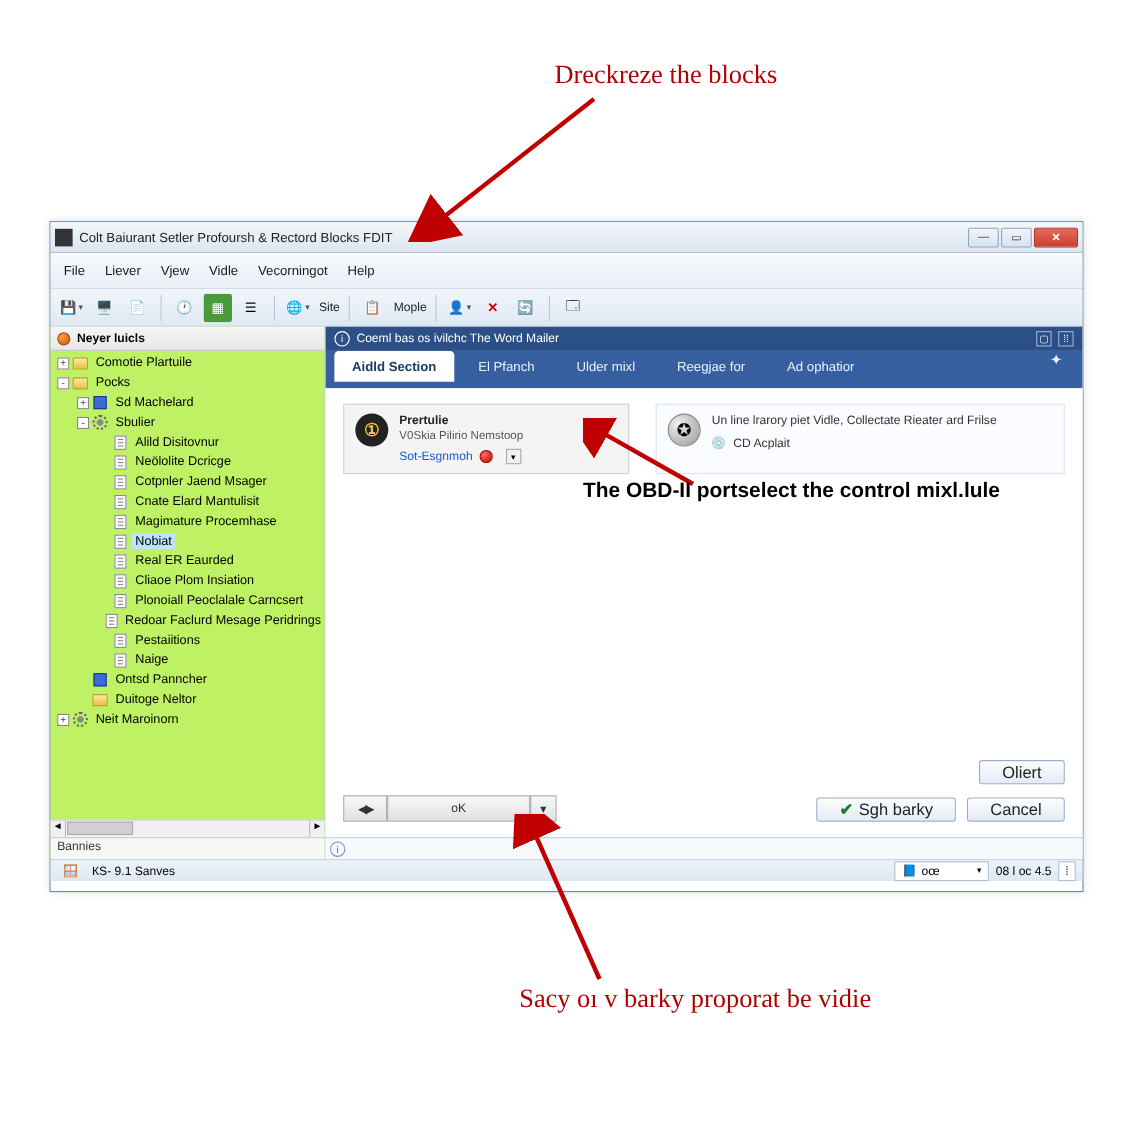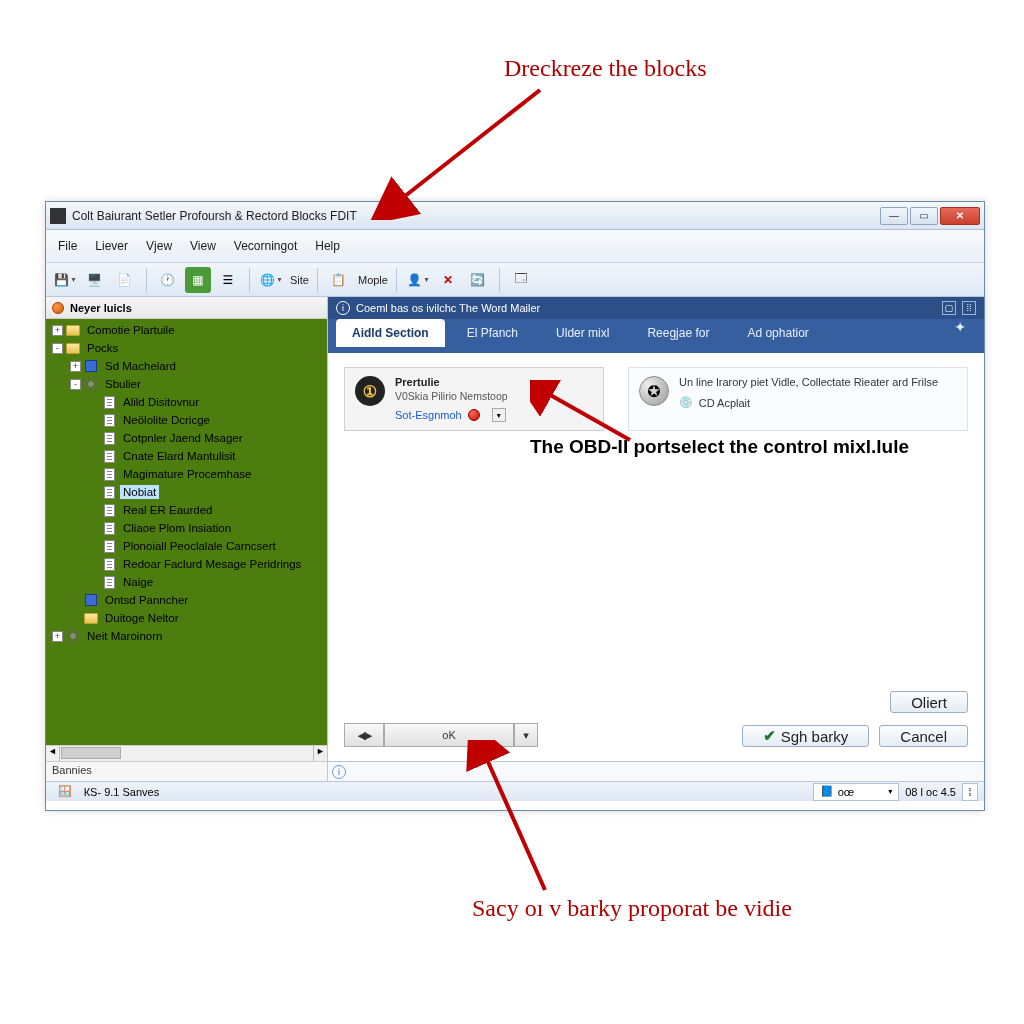--- a/index.html
+++ b/index.html
@@ -21,21 +21,21 @@
 .menubar { height: 22px; background: linear-gradient(#f7f9fc,#e9eff7); border-bottom: 1px solid #c8d4e4; display: flex; align-items: center; padding: 16px 4px; gap: 2px; }
 .menuitem { padding: 2px 8px; font-size: 12px; color: #1a1a1a; }
 
 .toolbar { height: 34px; background: linear-gradient(#f2f6fb,#dee8f4); border-bottom: 1px solid #b8c8dc; display: flex; align-items: center; padding: 0 6px; gap: 4px; }
 .tbtn { width: 26px; height: 26px; border: 1px solid transparent; display: flex; align-items: center; justify-content: center; border-radius: 3px; }
 .tdrop::after { content: "▾"; font-size: 8px; margin-left: 2px; color: #555; }
 .tsep { width: 1px; height: 24px; background: #b8c8dc; margin: 0 4px; }
 .tlabel { font-size: 11px; color: #222; margin-left: 2px; }
 
 .body-area { display: flex; height: calc(100% - 28px - 22px - 34px - 20px - 20px); }
-.sidebar { width: 282px; border-right: 1px solid #b8c8dc; display: flex; flex-direction: column; background: #4d7c0f; }
+.sidebar { width: 250px; border-right: 1px solid #b8c8dc; display: flex; flex-direction: column; background: #bef264; }
 .side-header { height: 22px; background: linear-gradient(#f5f5f5,#e8e8e8); border-bottom: 1px solid #ccc; display: flex; align-items: center; padding: 0 6px; font-weight: bold; font-size: 11px; }
 .side-header .dot { width: 12px; height: 12px; border-radius: 50%; background: radial-gradient(circle at 30% 30%, #ff9a4a, #d25a00); margin-right: 6px; border: 1px solid #a04000; }
 .tree { flex: 1; overflow: auto; padding: 2px 0; }
 .tree-row { display: flex; align-items: center; height: 18px; font-size: 11.5px; color: #000; white-space: nowrap; }
 .tree-row .exp { width: 11px; height: 11px; border: 1px solid #888; font-size: 9px; line-height: 9px; text-align: center; margin-right: 3px; color: #444; background: #fff; }
 .tree-row .exp.blank { border: none; background: none; }
 .tree-row .ticon { width: 14px; height: 14px; margin-right: 4px; display: inline-flex; align-items: center; justify-content: center; font-size: 10px; }
 .tree-row.sel .tlbl { background: #bde3ff; }
 .tlbl { padding: 1px 3px; }
 .side-scroll { height: 16px; border-top: 1px solid #ccc; background: #f0f0f0; display: flex; }
@@ -133,21 +133,21 @@
       <div class="winbtn">—</div>
       <div class="winbtn">▭</div>
       <div class="winbtn close">✕</div>
     </div>
   </div>
 
   <div class="menubar">
     <div class="menuitem"><span>File</span></div>
     <div class="menuitem"><span>Liever</span></div>
     <div class="menuitem"><span>Vjew</span></div>
-    <div class="menuitem"><span>View</span></div>
+    <div class="menuitem"><span>Vidle</span></div>
     <div class="menuitem"><span>Vecorningot</span></div>
     <div class="menuitem"><span>Help</span></div>
   </div>
 
   <div class="toolbar">
     <div class="tbtn tdrop">💾</div>
     <div class="tbtn">🖥️</div>
     <div class="tbtn">📄</div>
     <div class="tsep"></div>
     <div class="tbtn">🕐</div>
@@ -270,20 +270,27 @@
             <span class="ticon">
               <span class="ico-page"></span>
             </span>
             <span class="tlbl">Redoar Faclurd Mesage Peridrings</span>
           </div>
           <div class="tree-row" style="padding-left: 42px;">
             <span class="exp blank"></span>
             <span class="ticon">
               <span class="ico-page"></span>
             </span>
+            <span class="tlbl">Pestaiitions</span>
+          </div>
+          <div class="tree-row" style="padding-left: 42px;">
+            <span class="exp blank"></span>
+            <span class="ticon">
+              <span class="ico-page"></span>
+            </span>
             <span class="tlbl">Naige</span>
           </div>
           <div class="tree-row" style="padding-left: 24px;">
             <span class="exp blank"></span>
             <span class="ticon">
               <span class="ico-blue"></span>
             </span>
             <span class="tlbl">Ontsd Panncher</span>
           </div>
           <div class="tree-row" style="padding-left: 24px;">

